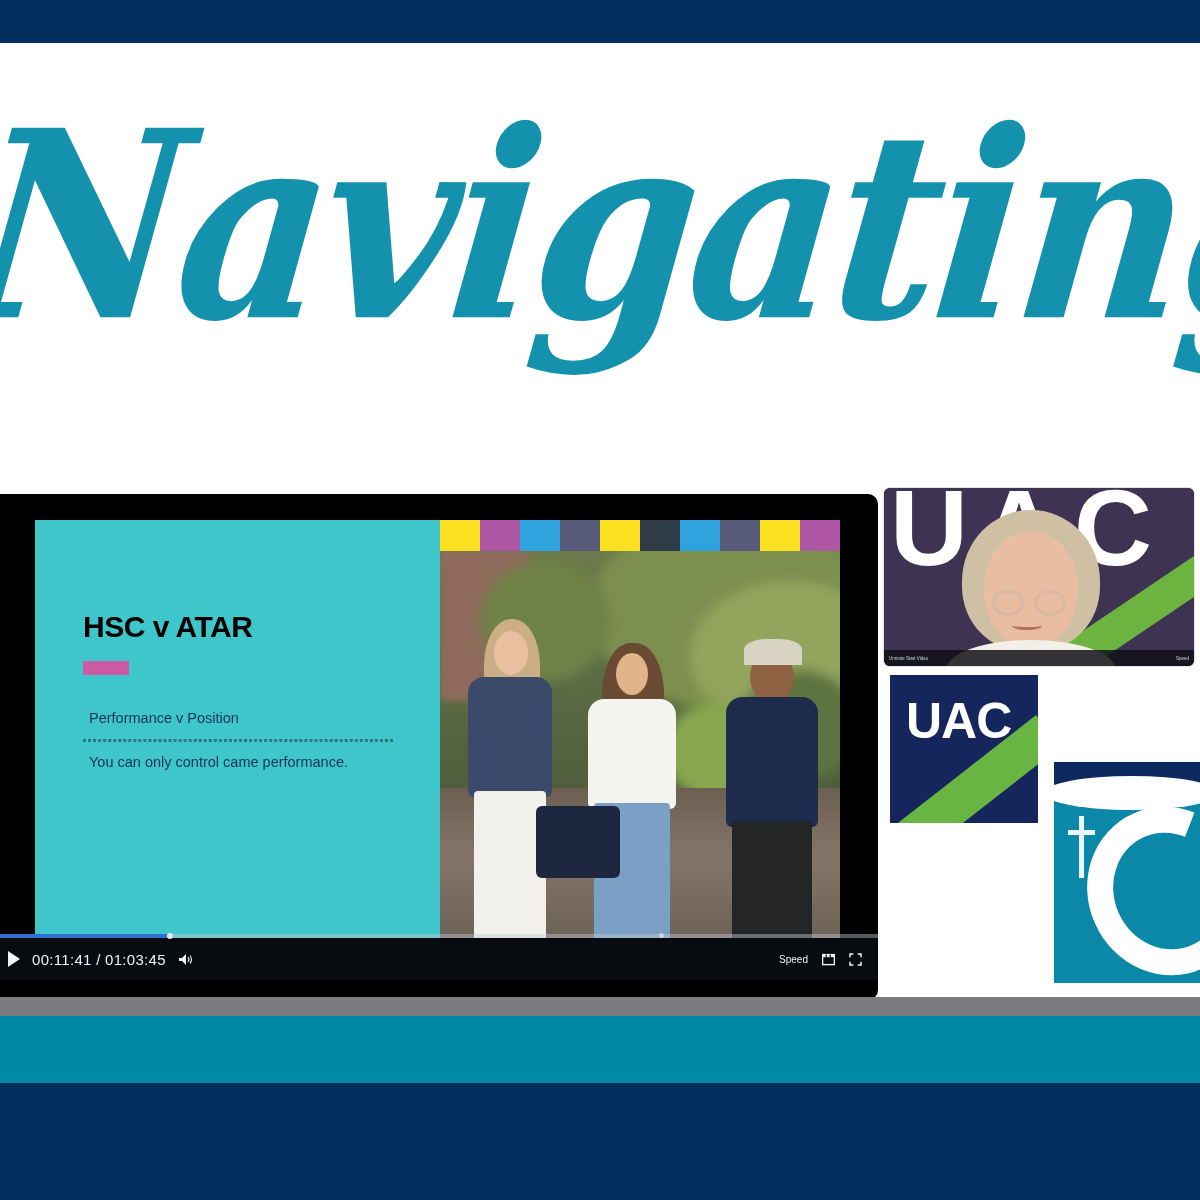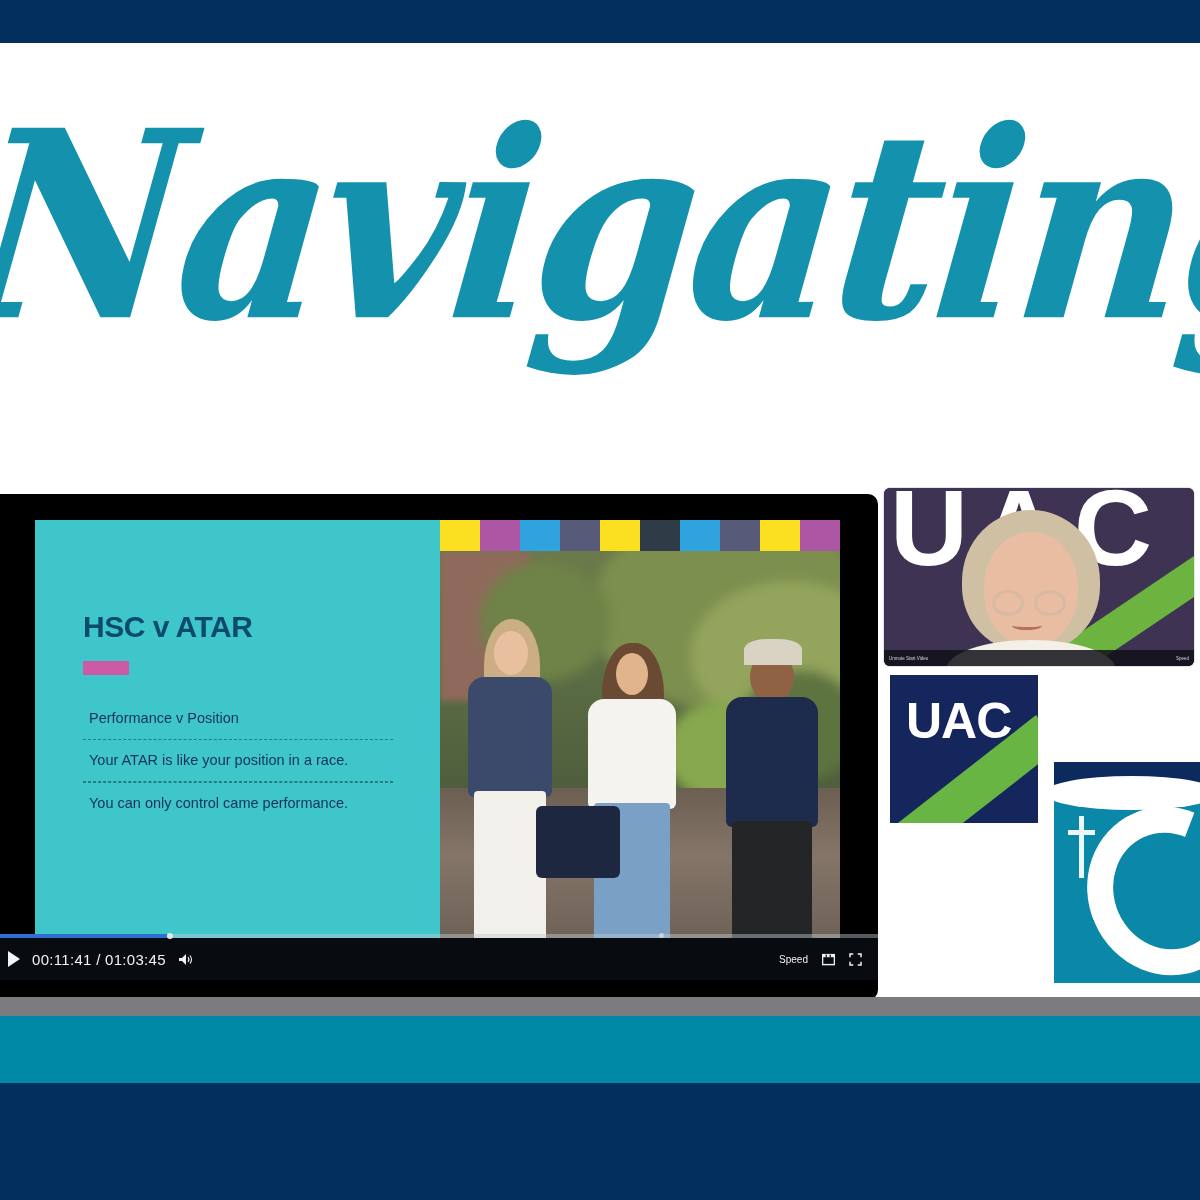--- a/index.html
+++ b/index.html
@@ -66,21 +66,21 @@
 
   
   .slide-left{
     position:relative;
     width:405px; height:418px;
     background:#3fc6cb;
     flex:0 0 auto;
   }
   .slide-title{
     position:absolute; left:48px; top:90px;
-    color:#0c4a6e;
+    color:#000000;
     font-family:"Liberation Sans", sans-serif;
     font-weight:700; font-size:30px; letter-spacing:-0.5px;
   }
   .slide-rule{
     position:absolute; left:48px; top:141px;
     width:46px; height:14px; background:#cc5aa4;
   }
   .slide-list{
     position:absolute; left:48px; top:178px; width:310px;
   }
@@ -232,21 +232,20 @@
 <div class="player">
 
   <div class="player-stage">
 
     <div class="slide-left">
       <div class="slide-title">HSC v ATAR</div>
       <div class="slide-rule"></div>
       <div class="slide-list">
         <div class="slide-row">Performance v Position</div>
         <div class="slide-sep"></div>
-        <div class="slide-row">Your ATAR is like your position in a race.</div>
         <div class="slide-sep"></div>
         <div class="slide-sep"></div>
         <div class="slide-row">You can only control came performance.</div>
       </div>
     </div>
 
     <div class="slide-right">
       <div class="colorbar" id="colorbar">
           <i style="background: rgb(251, 224, 33);"></i>
           <i style="background: rgb(173, 87, 164);"></i>

